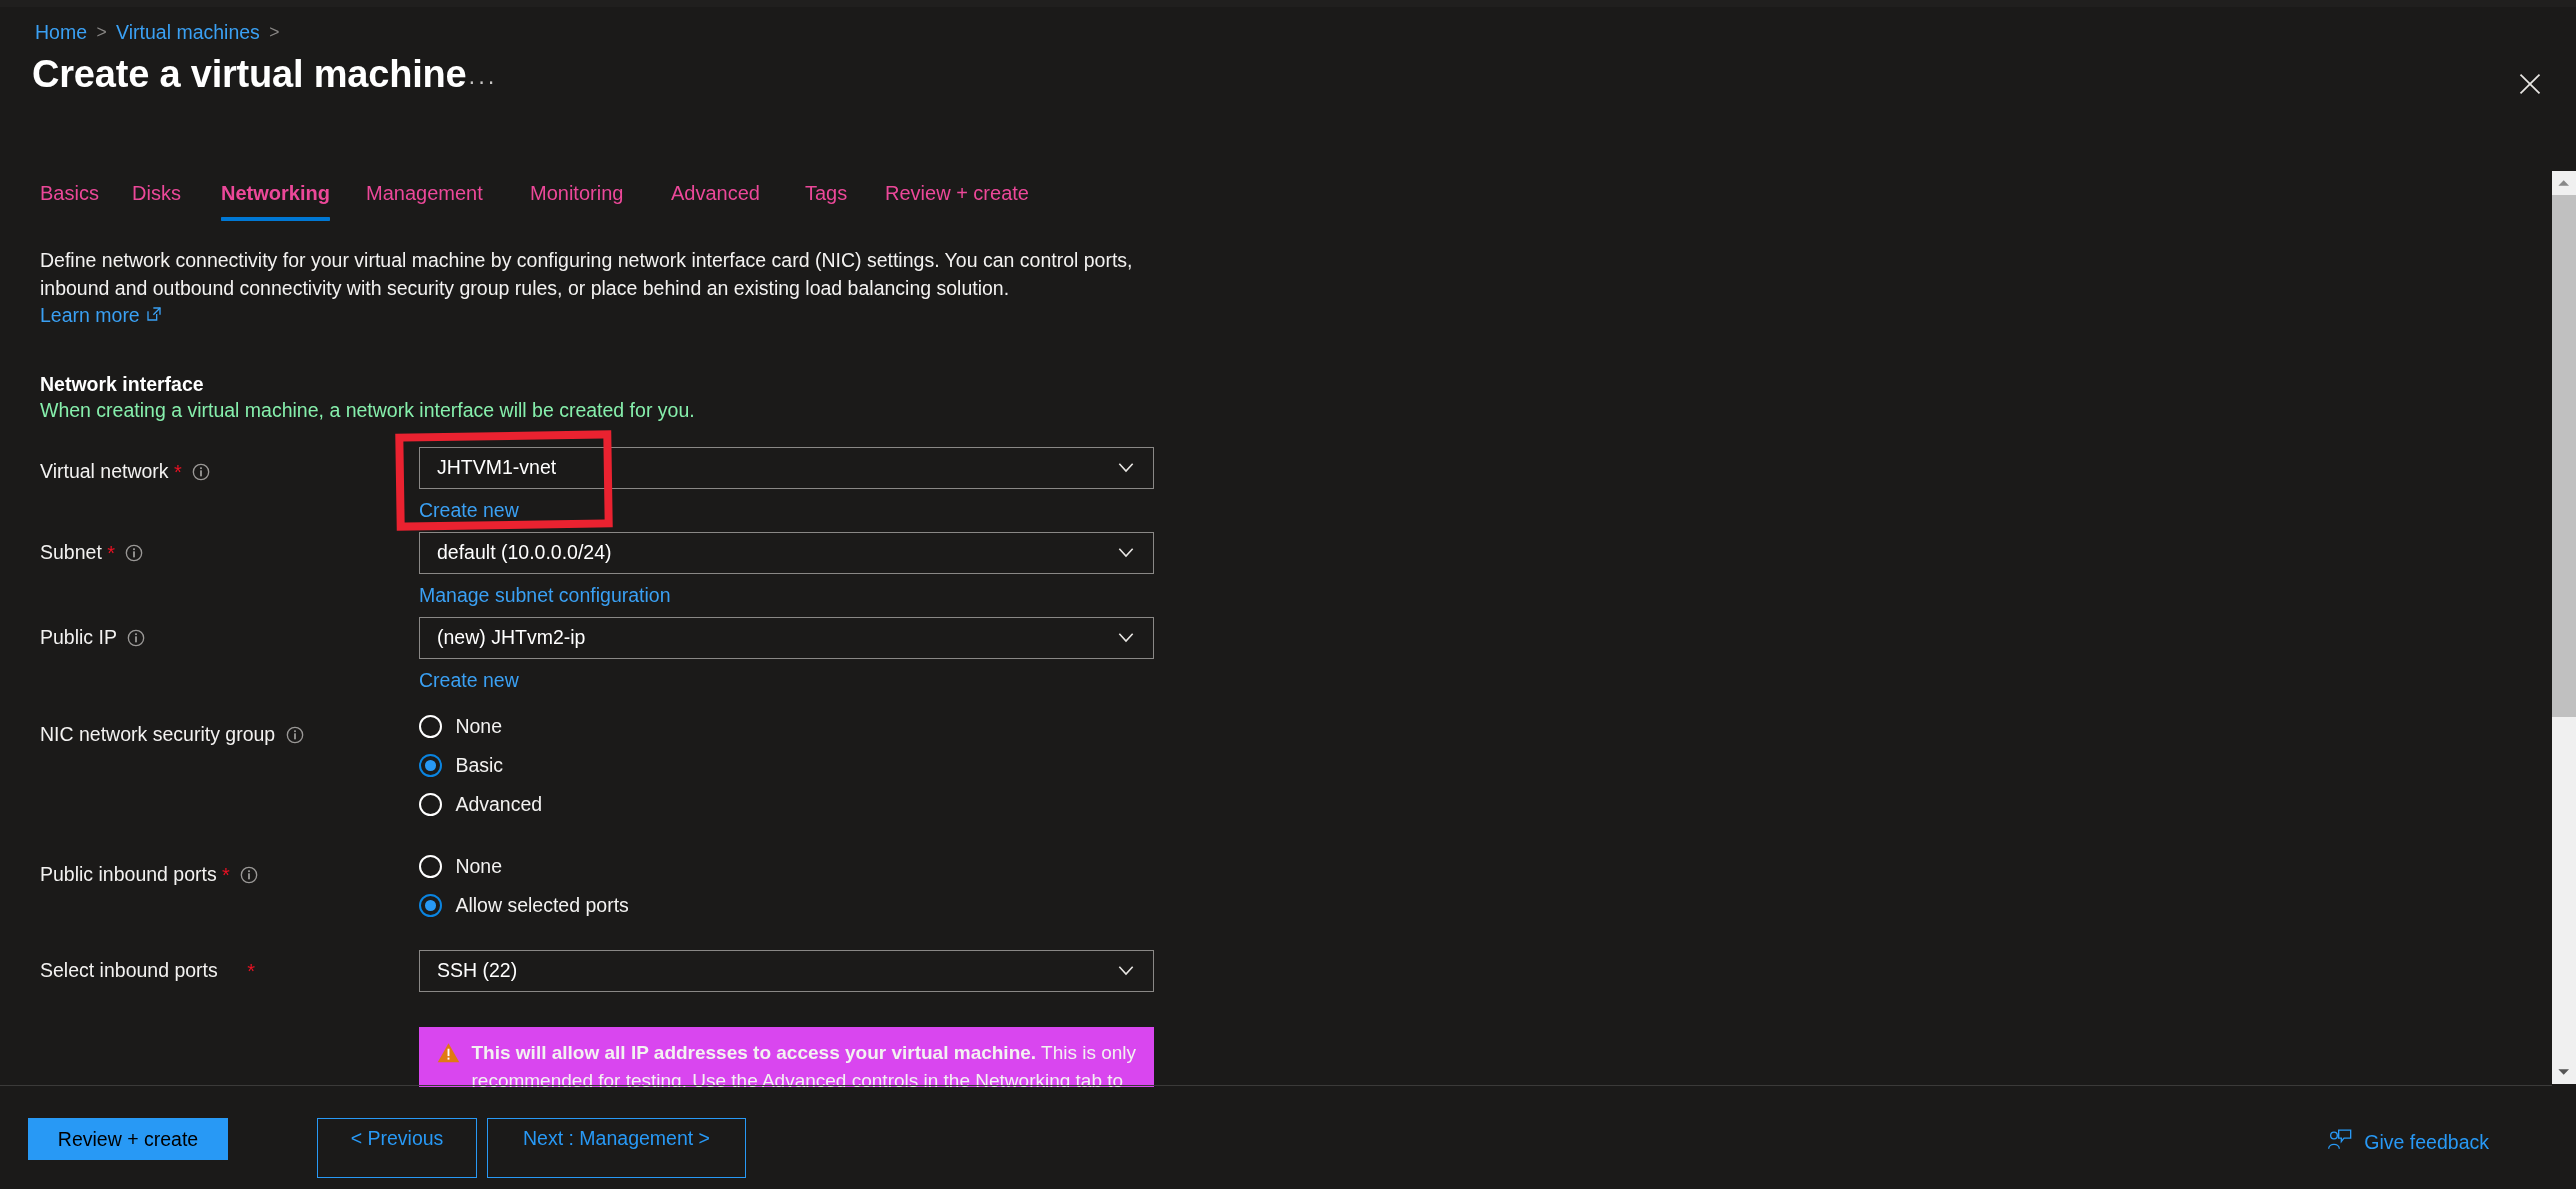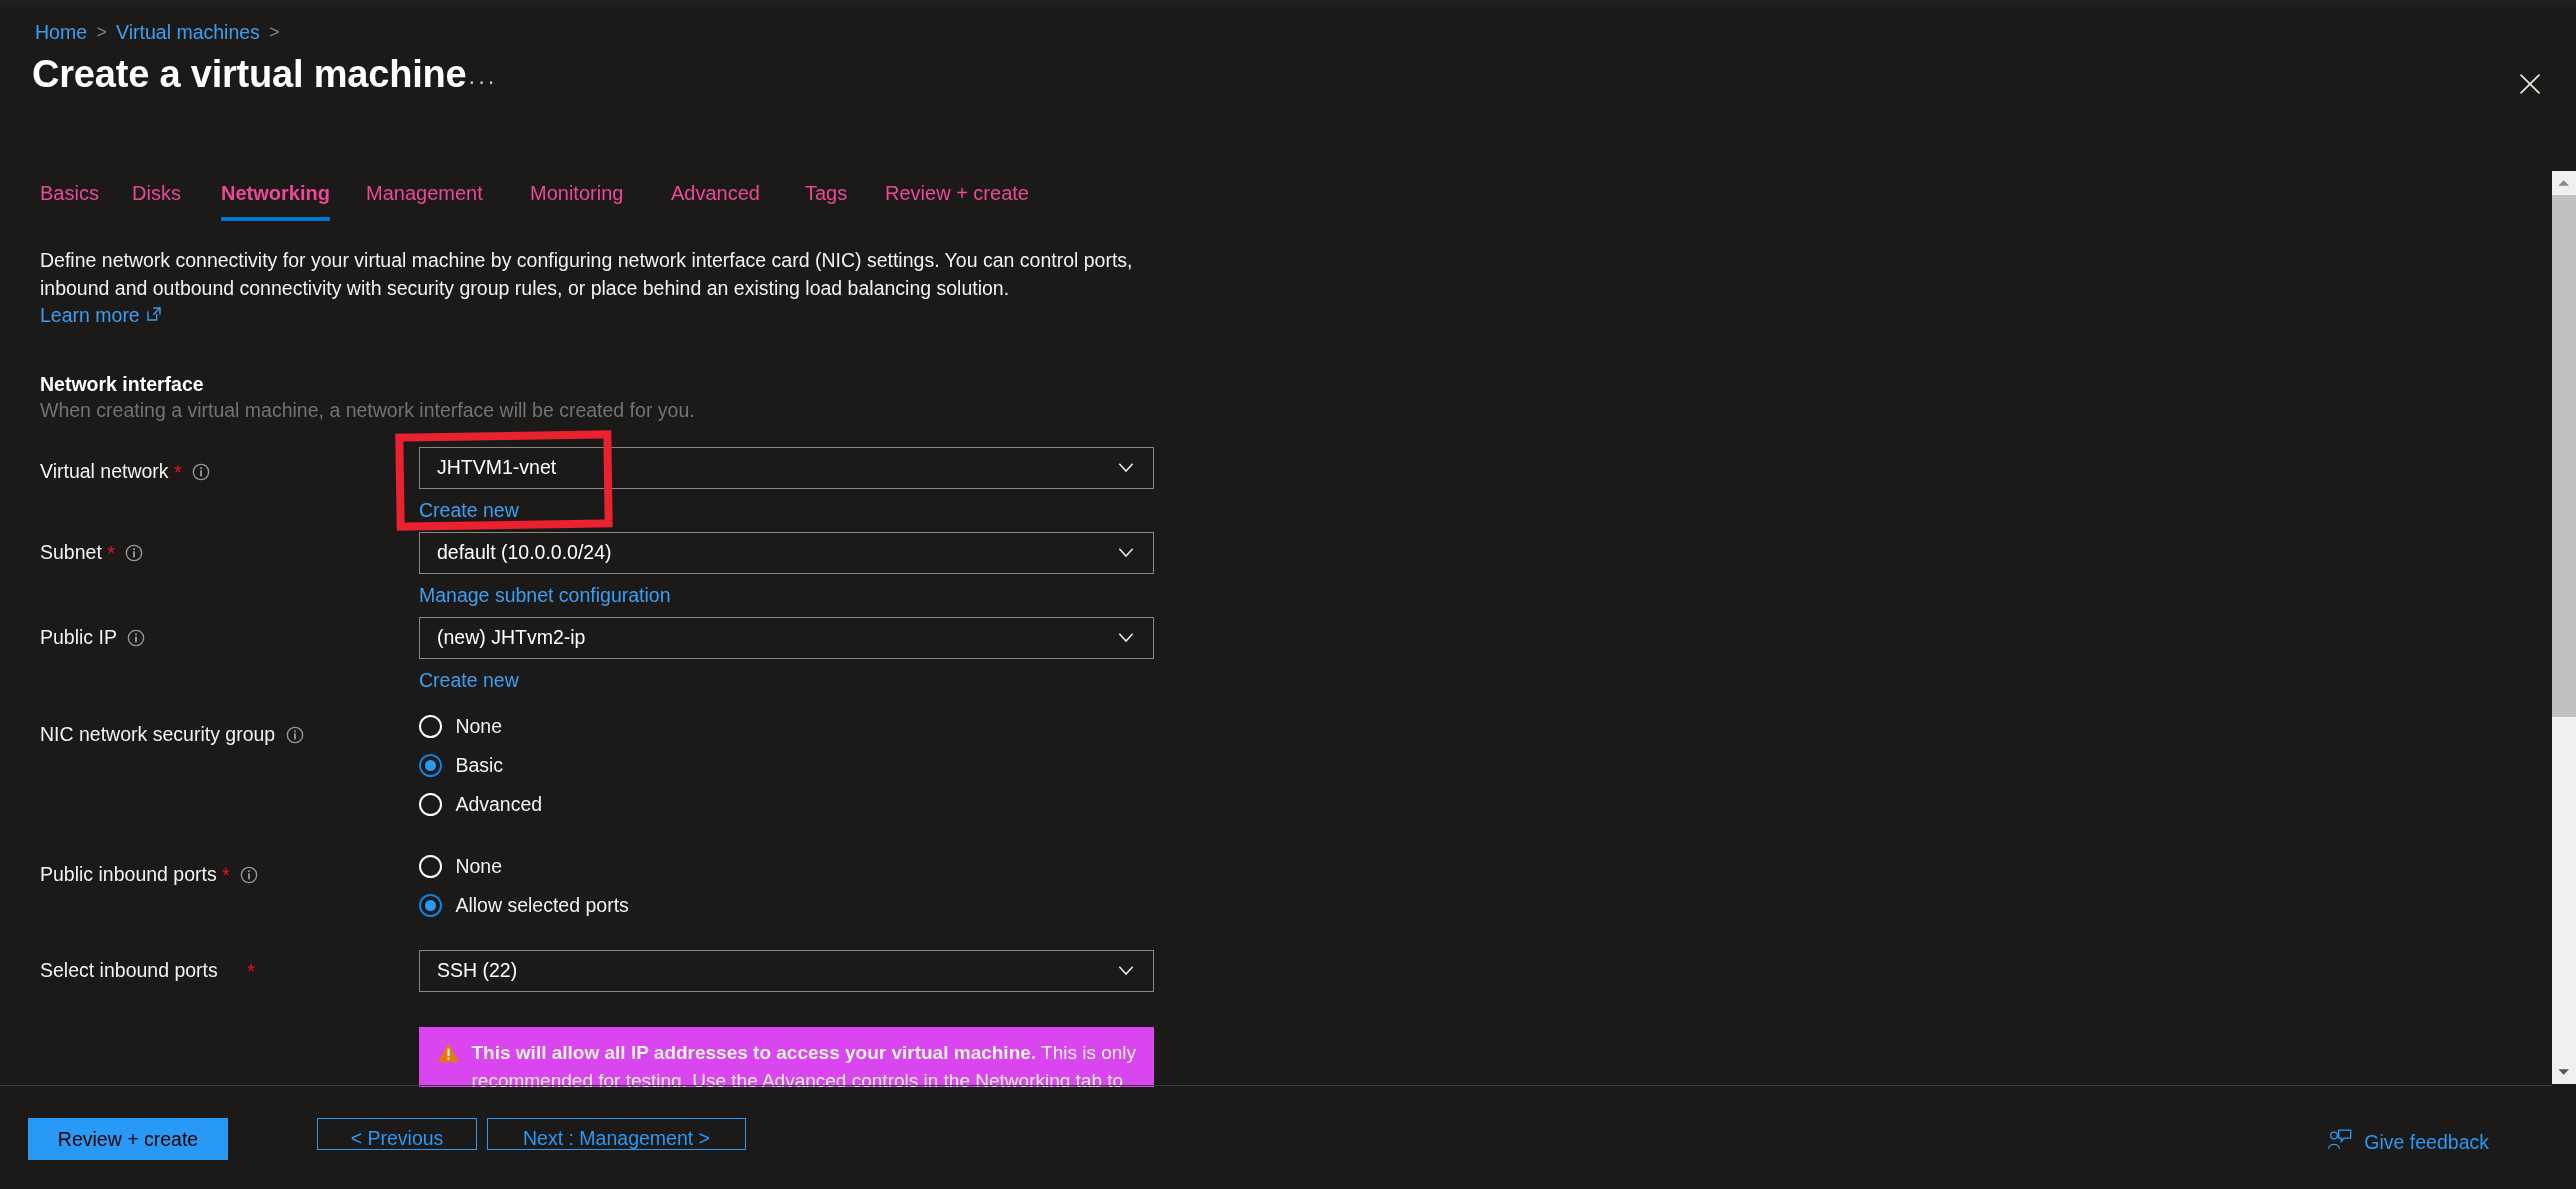--- a/index.html
+++ b/index.html
@@ -76,21 +76,21 @@
     cursor: pointer; display: flex; align-items: center; gap: 6.7px;
   }
   .extlink-icon { display: block; }
 
   .section-head {
     position: absolute; left: 40px; top: 349px;
     font-size: 19.5px; font-weight: bold; line-height: 27px; color: #ffffff; margin-top: 22px;
   }
   .section-sub {
     position: absolute; left: 40px; top: 397px;
-    font-size: 19.5px; line-height: 27px; color: #737373;
+    font-size: 19.5px; line-height: 27px; color: #86efac;
   }
 
   
   .row { position: absolute; left: 0; width: 1208px; }
   .row-label {
     position: absolute; left: 40px;
     font-size: 19.5px; line-height: 25.5px; color: #f3f2f1;
     display: flex; align-items: center; white-space: nowrap;
   }
   .req-star { color: #e81123; font-size: 20px; margin-left: 5.4px; line-height: 1; }
@@ -189,21 +189,21 @@
     background: #1b1a19;
   }
   .btn-primary {
     position: absolute; left: 28px; top: 31px;
     width: 200px; height: 42px;
     background: #2899f5; color: #000000;
     font-size: 19.5px; line-height: 42px; text-align: center;
     cursor: pointer; border: none; font-family: inherit;
   }
   .btn-outline {
-    position: absolute; top: 31px; height: 32px;
+    position: absolute; top: 31px; height: 60px;
     background: transparent; color: #2899f5;
     border: 1.3px solid #2899f5;
     font-size: 19.5px; line-height: 39px; text-align: center;
     cursor: pointer; font-family: inherit;
   }
   #btn-prev { left: 317px; width: 160px; }
   #btn-next { left: 487px; width: 259px; }
 
   .feedback {
     position: absolute; right: 87px; top: 1128px;

